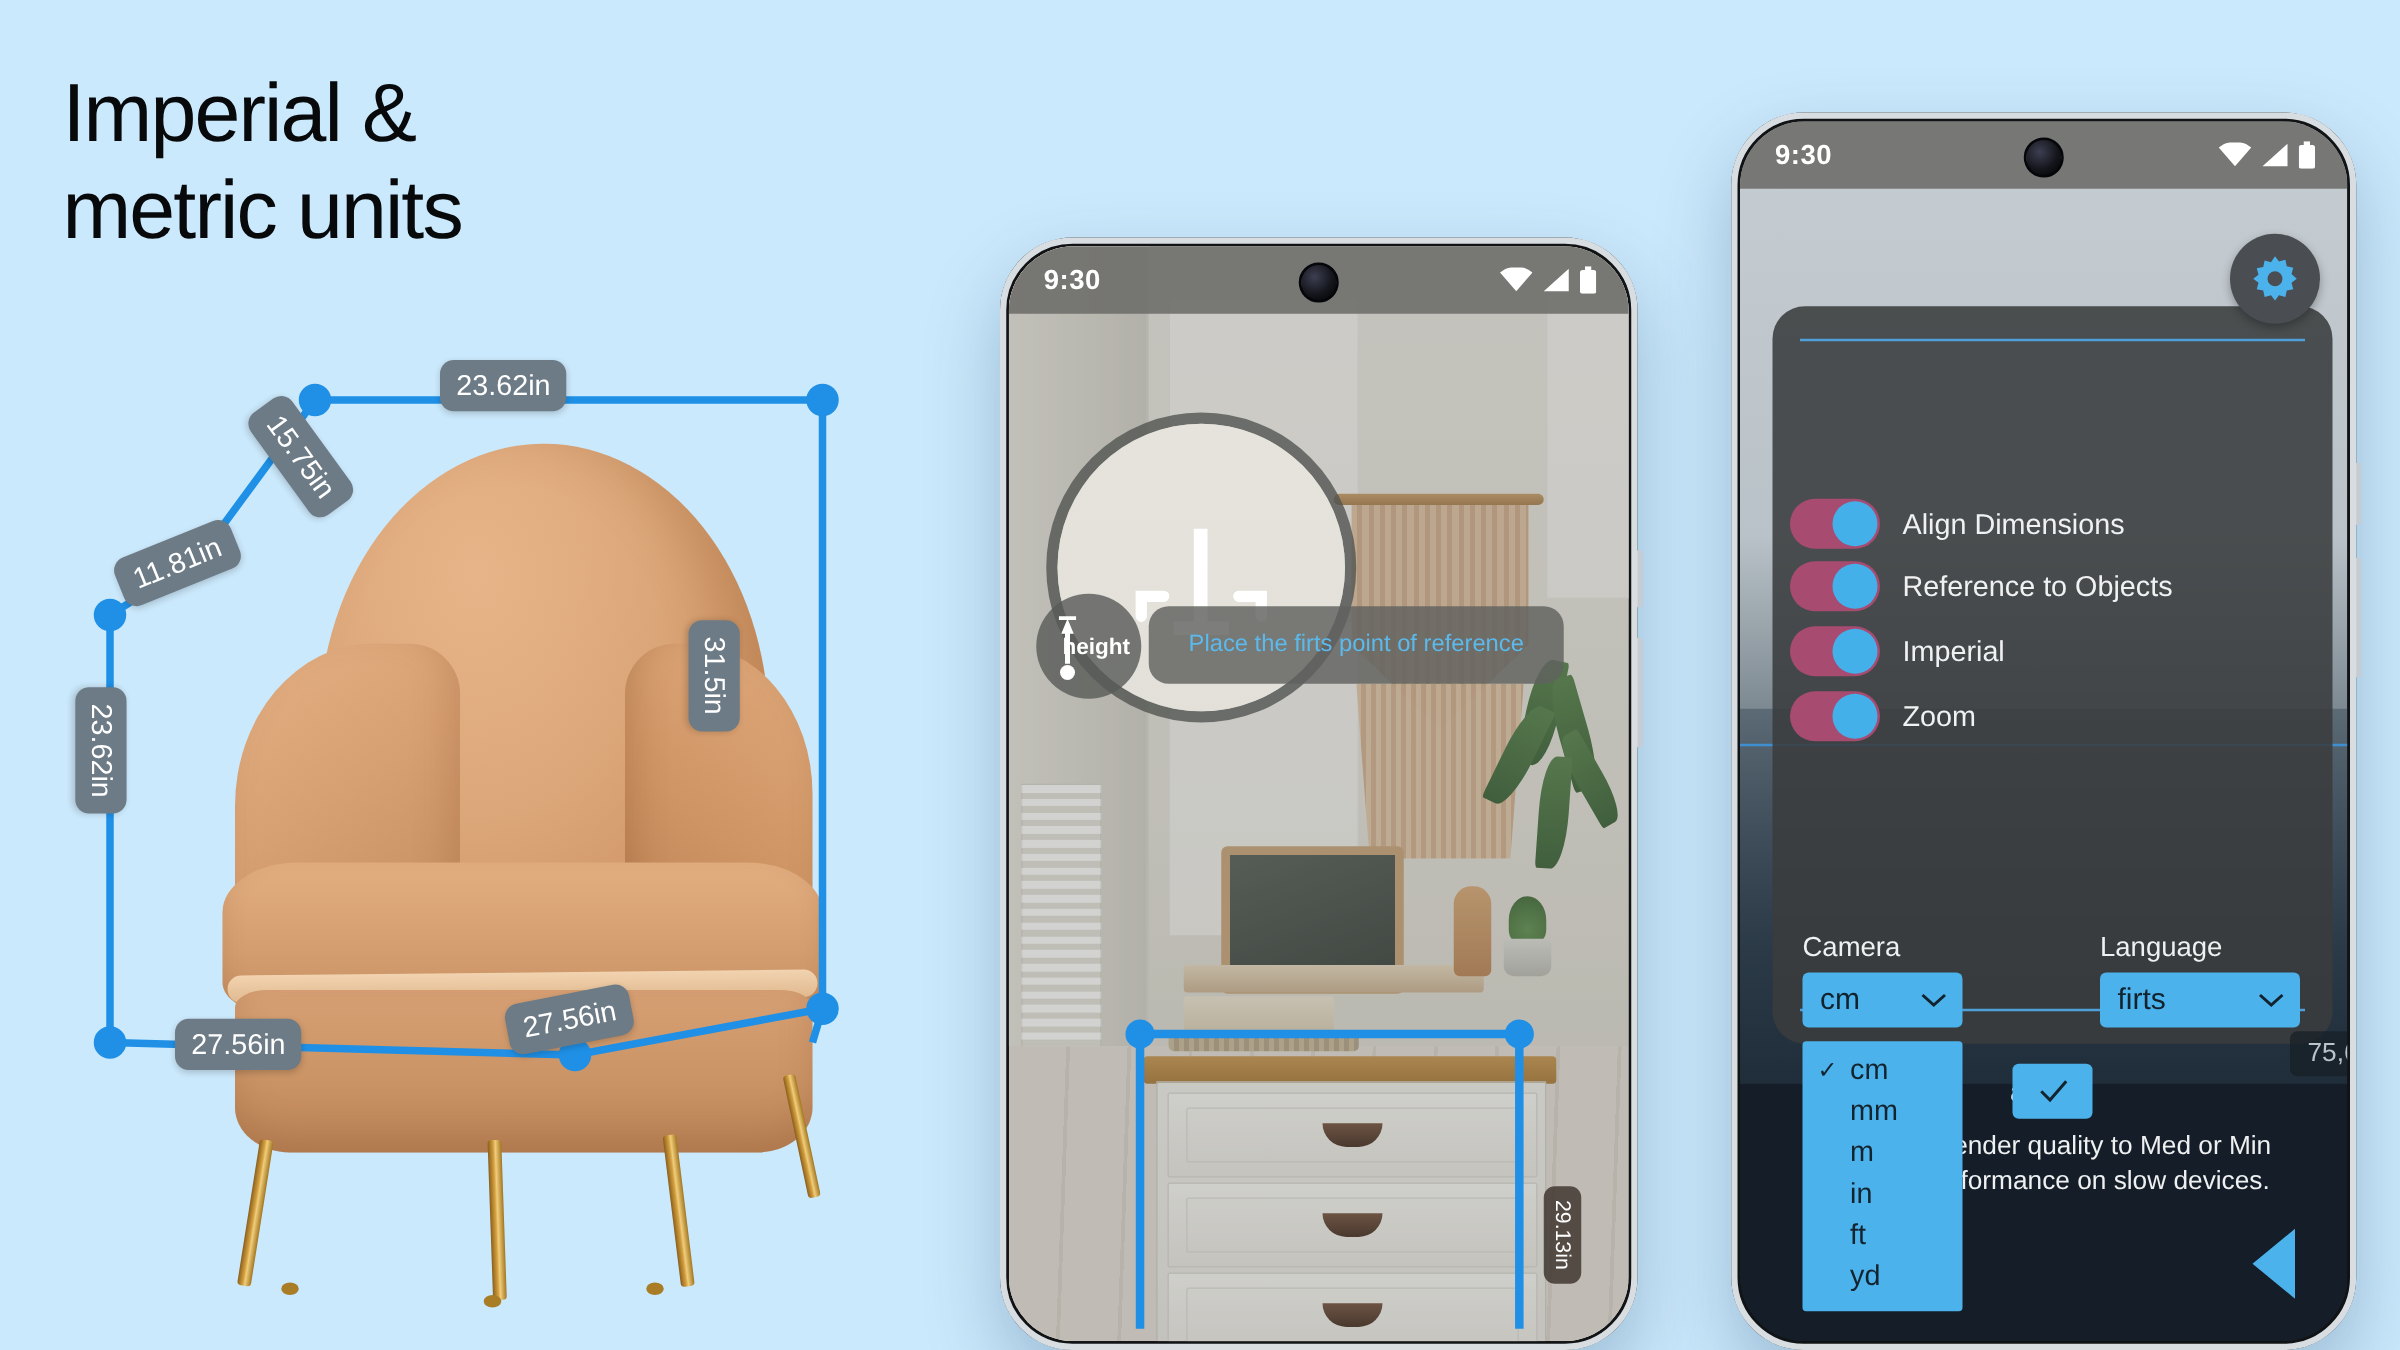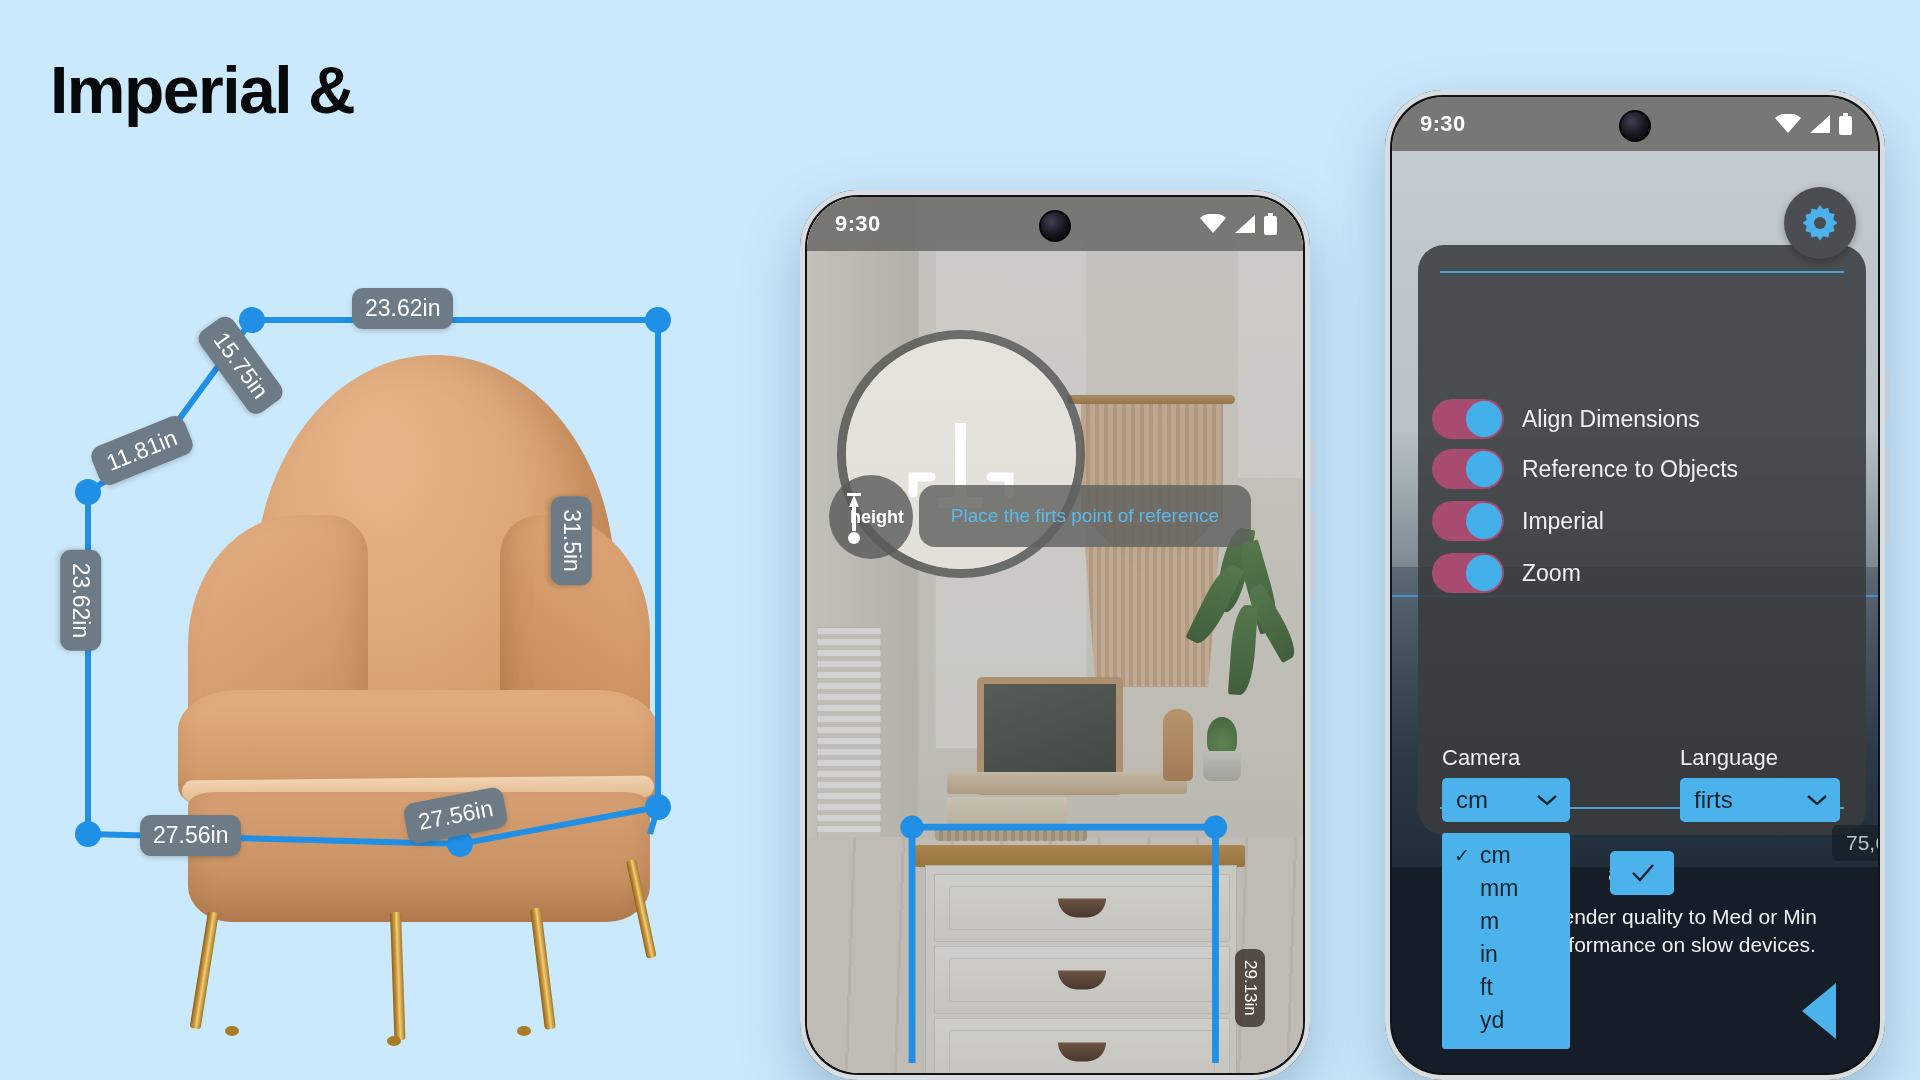--- a/index.html
+++ b/index.html
@@ -7,21 +7,21 @@
     width:1920px;height:1080px;overflow:hidden;
     background:#cbe9fc;
     font-family:"Liberation Sans", sans-serif;
     position:relative;
   }
   .stage{position:absolute;inset:0;}
 
   
   .headline{
     position:absolute;left:50px;top:52px;
-    font-size:66px;line-height:1.16;font-weight:bold;
+    font-size:66px;line-height:1.16;font-weight:normal;
     color:#08090b;letter-spacing:-1.5px;
   }
   .headline span{display:block;}
 
   
   .chair-panel{position:absolute;left:0;top:240px;width:720px;height:840px;}
   .chair-img{
     position:absolute;left:70px;top:60px;width:570px;height:740px;
   }
 
@@ -226,20 +226,21 @@
     border-top:28px solid transparent;border-bottom:28px solid transparent;border-right:34px solid #4cb2ec;z-index:40;}
   .blue-line{position:absolute;height:2px;background:#3f8fd0;z-index:30;}
 </style>
 </head>
 <body>
 
 <div class="stage">
 
   <div class="headline">
     <span>Imperial &amp;</span>
+    <span>metric units</span>
   </div>
 
   <div class="chair-panel">
 
     <div class="chair-img">
       <div class="ch-back"></div>
       <div class="ch-armL"></div>
       <div class="ch-armR"></div>
       <div class="ch-seat"></div>
       <div class="ch-piping"></div>

